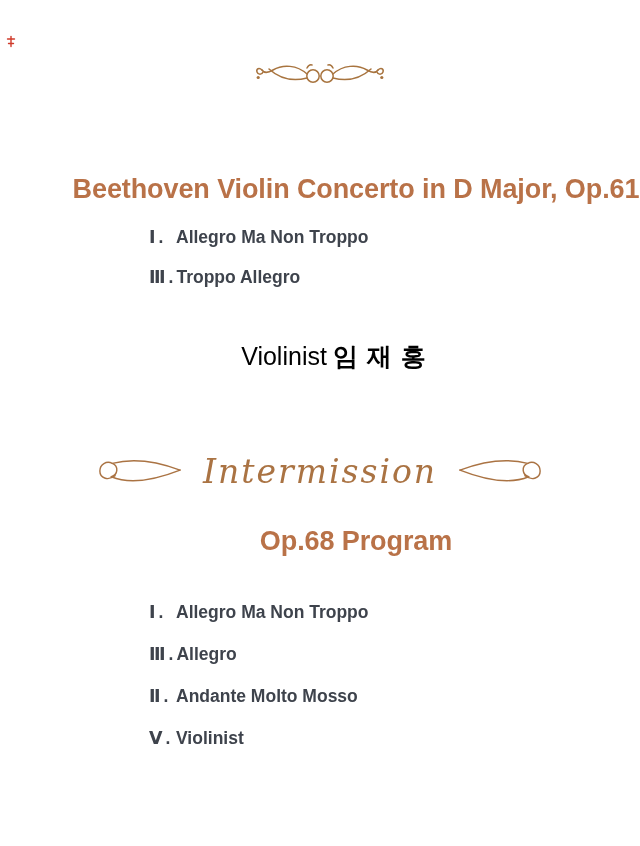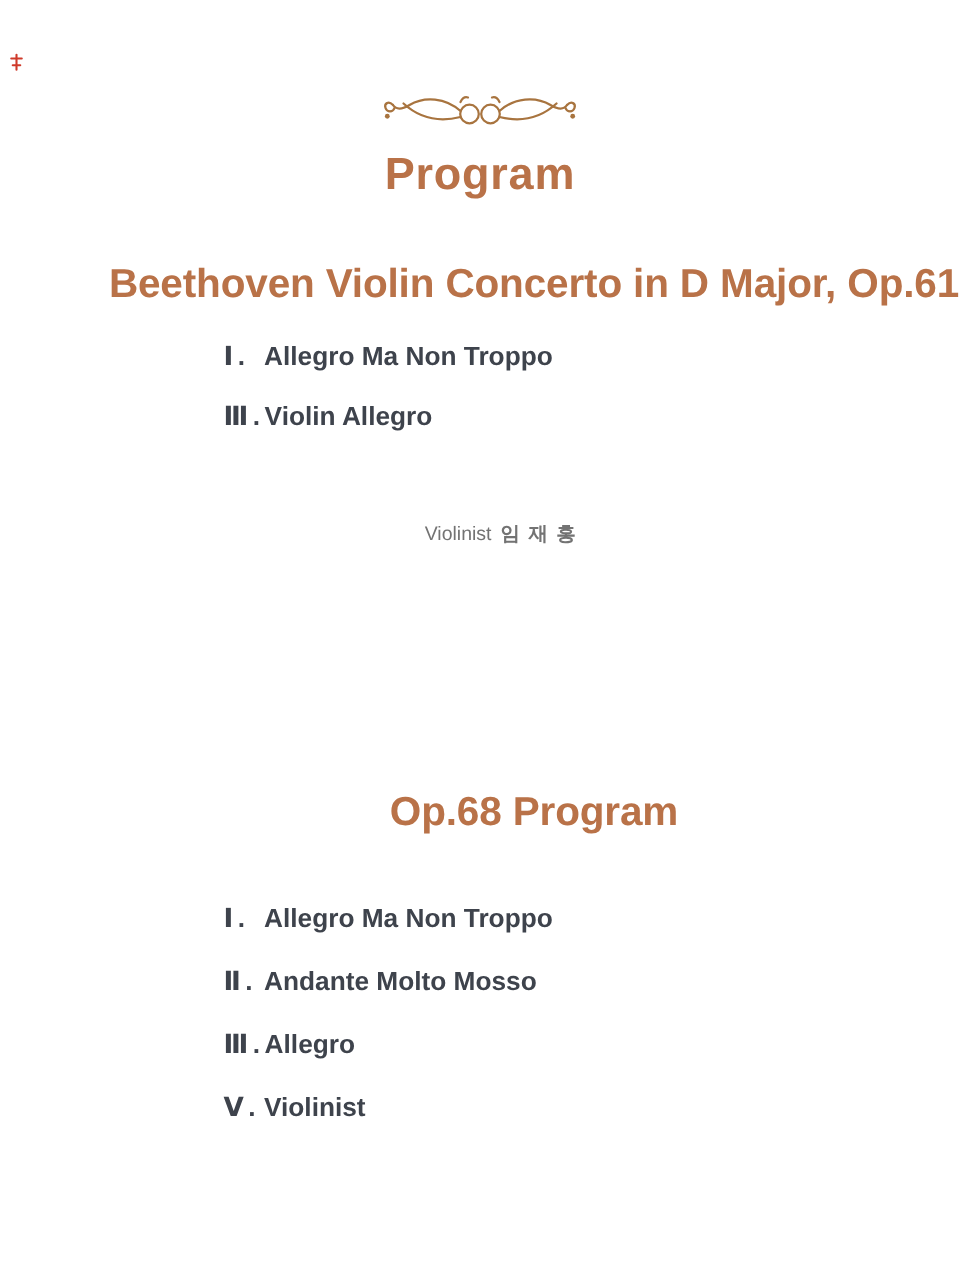--- a/index.html
+++ b/index.html
@@ -26,21 +26,21 @@
   .heading-2{top:528px;}
   .movement-list{position:absolute;left:149px;color:#3e434c;font-weight:bold;}
   .list-1{top:226px;}
   .list-2{top:601px;}
   .movement{height:23px;line-height:23px;font-size:17.5px;white-space:nowrap;}
   .list-1 .movement{margin-bottom:17px;}
   .list-2 .movement{margin-bottom:19px;}
   .mnum{display:inline-block;min-width:27px;letter-spacing:3px;}
   .performer{
     position:absolute;top:344px;left:0;width:100%;
-    text-align:center;font-size:13px;color:#737373;
+    text-align:center;font-size:25px;color:#000000;
     padding-left:28px;box-sizing:border-box;line-height:24px;
   }
   .performer .pname{font-weight:bold;margin-left:6px;letter-spacing:1px;}
   .intermission-row{
     position:absolute;top:444px;left:0;width:100%;height:54px;
     display:flex;align-items:center;justify-content:center;gap:20px;
   }
   .intermission-word{
     font-family:"DejaVu Serif","Liberation Serif",serif;
     font-style:italic;font-size:33px;color:#aa7343;letter-spacing:2px;
@@ -76,50 +76,66 @@
       <g transform="matrix(-1,0,0,1,130,0)">
         <path d="M52,13 C42,4 28,3 18,9 C13,12 9,12 7,9"></path>
         <path d="M52,17 C40,20 26,19 14,8"></path>
         <path d="M7,9 C4,6 1,8 2,11 C3,14 7,14 8,11"></path>
         <circle cx="3.2" cy="16.5" r="1.6" fill="#a8743f" stroke="none"></circle>
         <path d="M52,7 q2,-4 5,-3"></path>
       </g>
     </g>
   </svg>
 
-  <div class="title">Program</div>
 
   <div class="piece-heading heading-1">Beethoven Violin Concerto in D Major, Op.61</div>
 
   <div class="movement-list list-1">
     <div class="movement">
       <span class="mnum">Ⅰ.</span><span class="mname">Allegro Ma Non Troppo</span>
     </div>
     <div class="movement">
-      <span class="mnum">Ⅲ.</span><span class="mname">Violin Allegro</span>
+      <span class="mnum">Ⅲ.</span><span class="mname">Troppo Allegro</span>
     </div>
   </div>
 
   <div class="performer">
     <span class="prole">Violinist</span><span class="pname">임 재 홍</span>
   </div>
 
+  <div class="intermission-row">
+    <svg class="flourish" viewBox="0 0 90 44">
+      <g stroke="#aa7343" fill="none" stroke-width="1.5" stroke-linecap="round">
+        <path d="M20,27 C12,33 4,29 4,22 C4,15 11,11 17,14 C24,17 23,26 16,28"></path>
+        <path d="M16,28 C35,36 60,32 88,21"></path>
+        <path d="M17,14 C40,8 64,12 88,21"></path>
+      </g>
+    </svg>
+    <span class="intermission-word">Intermission</span>
+    <svg class="flourish flip" viewBox="0 0 90 44">
+      <g stroke="#aa7343" fill="none" stroke-width="1.5" stroke-linecap="round">
+        <path d="M20,27 C12,33 4,29 4,22 C4,15 11,11 17,14 C24,17 23,26 16,28"></path>
+        <path d="M16,28 C35,36 60,32 88,21"></path>
+        <path d="M17,14 C40,8 64,12 88,21"></path>
+      </g>
+    </svg>
+  </div>
 
   <div class="piece-heading heading-2">
     <div>Op.68 Program</div>
   </div>
 
   <div class="movement-list list-2">
     <div class="movement">
       <span class="mnum">Ⅰ.</span><span class="mname">Allegro Ma Non Troppo</span>
     </div>
     <div class="movement">
-      <span class="mnum">Ⅱ.</span><span class="mname">Andante Molto Mosso</span>
+      <span class="mnum">Ⅲ.</span><span class="mname">Allegro</span>
     </div>
     <div class="movement">
-      <span class="mnum">Ⅲ.</span><span class="mname">Allegro</span>
+      <span class="mnum">Ⅱ.</span><span class="mname">Andante Molto Mosso</span>
     </div>
     <div class="movement">
       <span class="mnum">Ⅴ.</span><span class="mname">Violinist</span>
     </div>
   </div>
 
 </div>
 
 </body></html>

